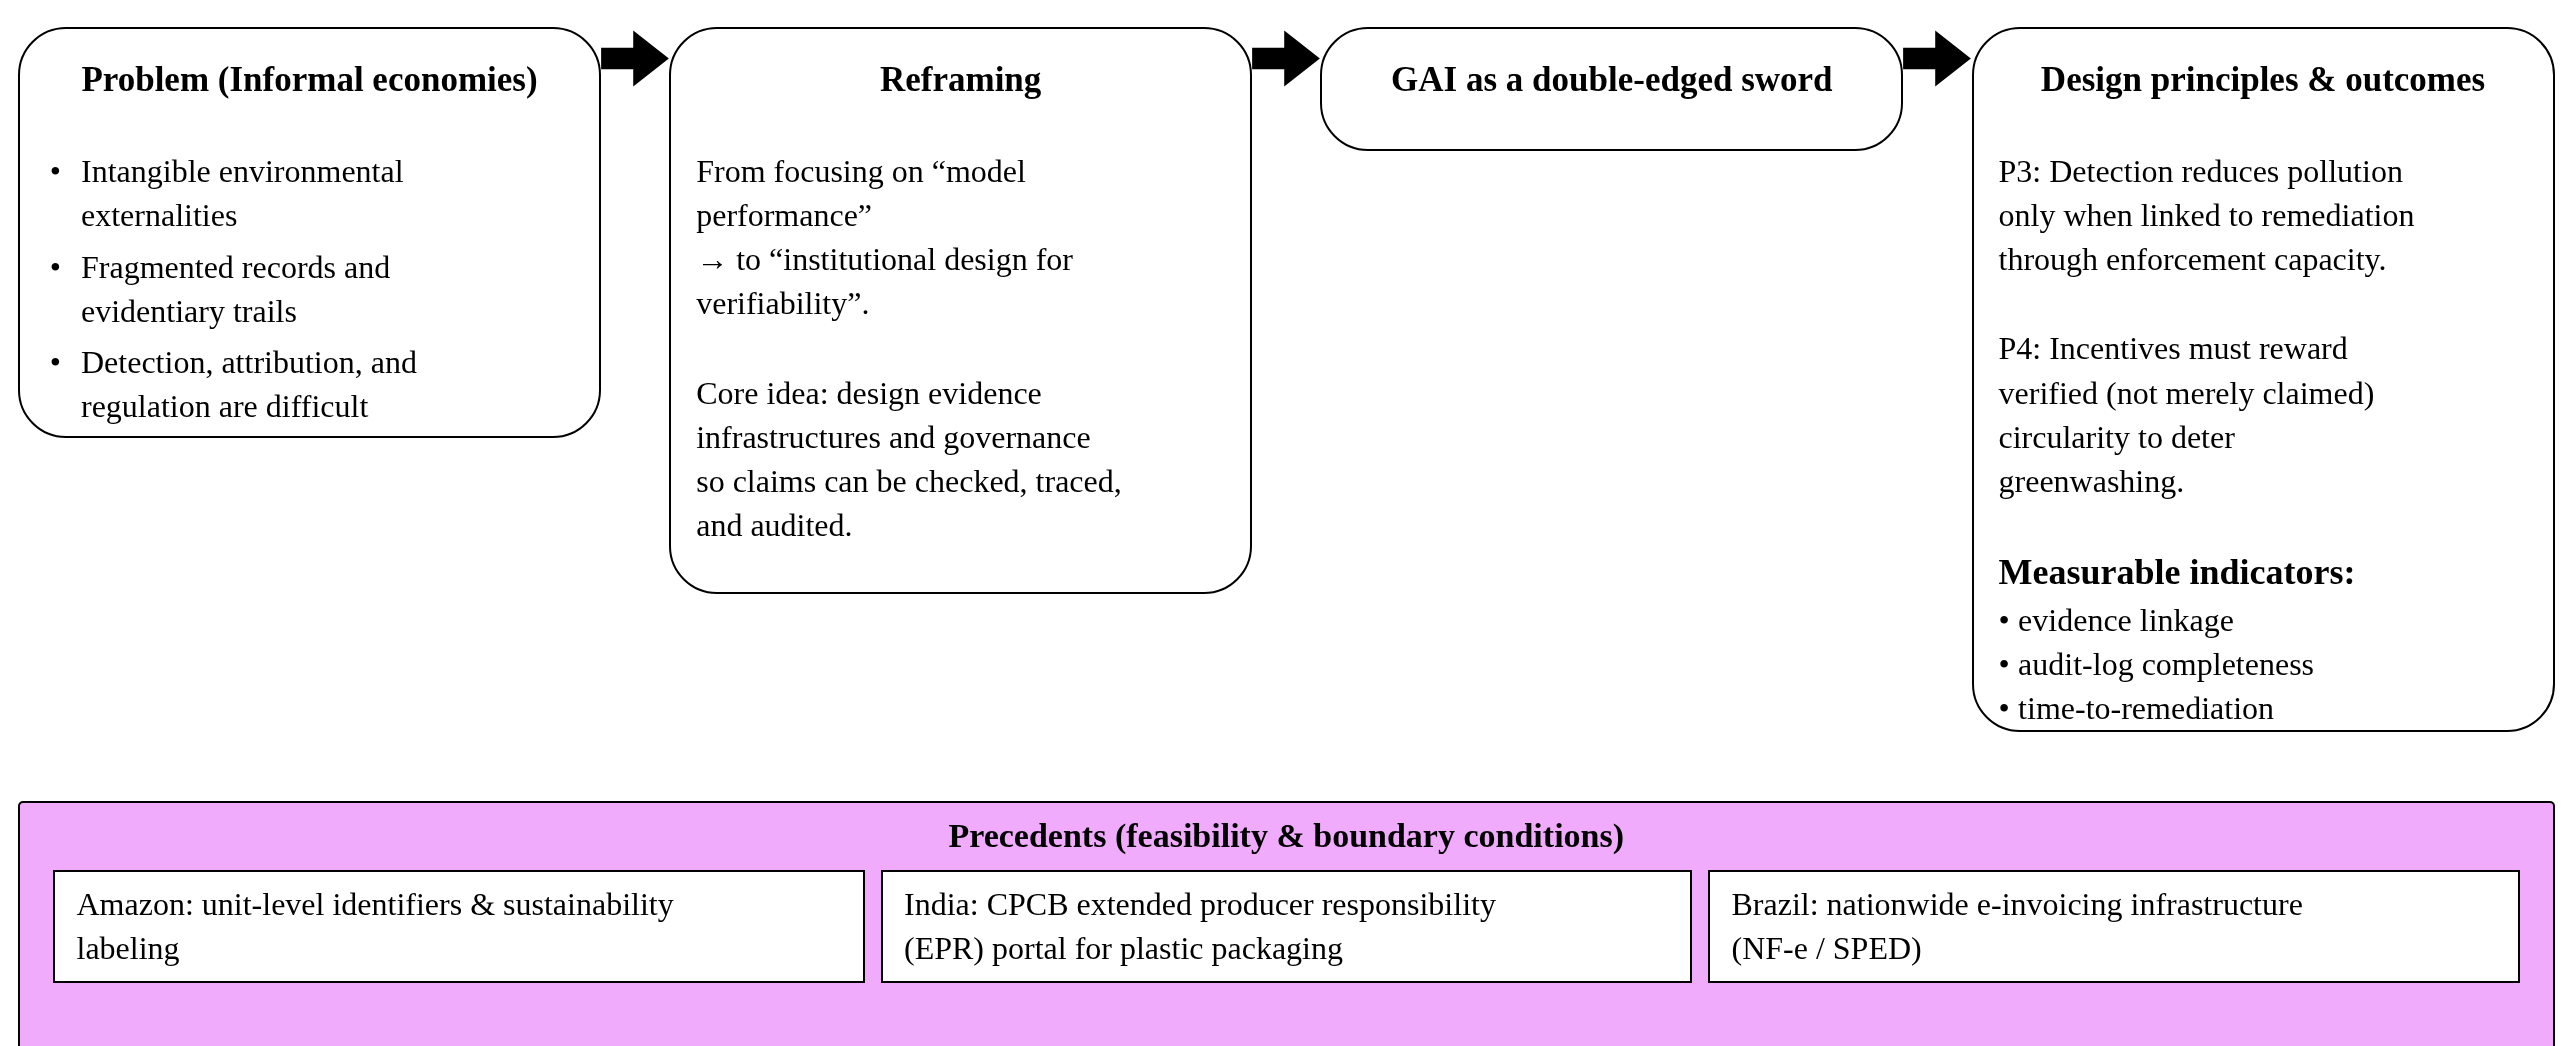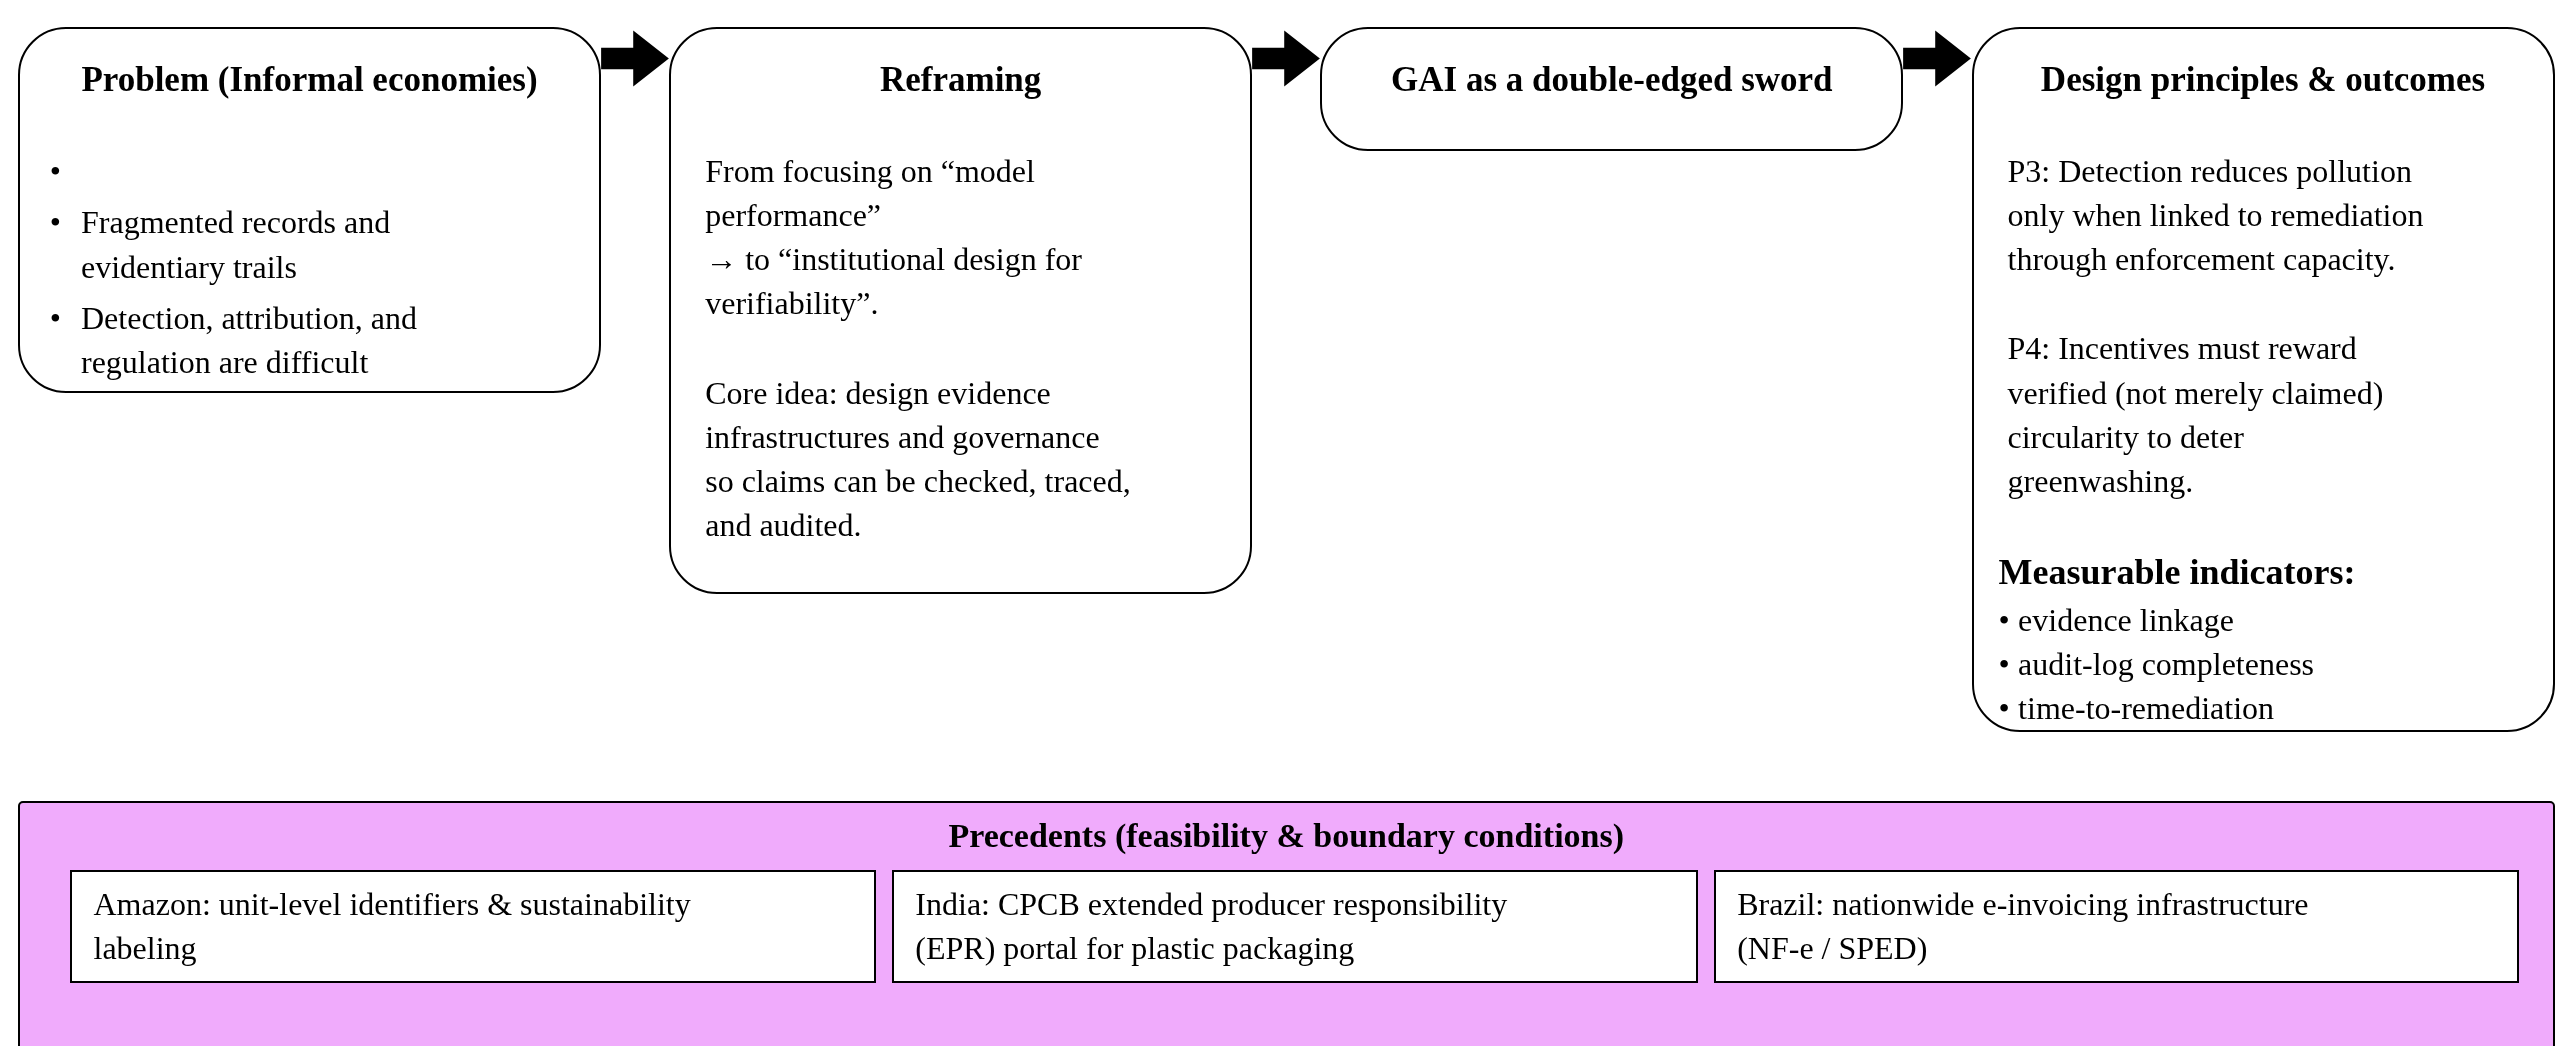--- a/index.html
+++ b/index.html
@@ -33,21 +33,21 @@
   .box-title {
     font-size: 35px;
     font-weight: bold;
     text-align: center;
     line-height: 1.3;
     margin: 0 0 47px 0;
   }
   .box-body p.para {
     font-size: 32px;
     line-height: 1.38;
-    margin: 0 0 45px 9px;
+    margin: 0 0 45px 0;
     white-space: pre-line;
   }
   .bullet-list {
     list-style: none;
     margin: 0;
     padding: 0;
   }
   .bullet-item {
     display: flex;
     font-size: 32px;
@@ -96,21 +96,20 @@
   .precedents-title {
     font-size: 34px;
     font-weight: bold;
     text-align: center;
     line-height: 1.3;
     margin: 0 0 12px 0;
   }
   .precedents-row {
     display: flex;
     gap: 16px;
-    margin-left: 17px;
   }
   .precedent-box {
     flex: 1 1 0;
     border: 2.4px solid #000;
     box-sizing: border-box;
     padding: 9.6px 21.5px;
     background: #fff;
   }
   .precedent-box p {
     font-size: 32px;
@@ -123,20 +122,22 @@
 <body>
 
 <div class="flow-row">
 
   <section class="flow-box">
     <h2 class="box-title">Problem (Informal economies)</h2>
     <div class="box-body">
       <ul class="bullet-list">
         <li class="bullet-item">
           <span class="bullet-marker">•</span>
+          <span class="bullet-text">Intangible environmental
+externalities</span>
         </li>
         <li class="bullet-item">
           <span class="bullet-marker">•</span>
           <span class="bullet-text">Fragmented records and
 evidentiary trails</span>
         </li>
         <li class="bullet-item">
           <span class="bullet-marker">•</span>
           <span class="bullet-text">Detection, attribution, and
 regulation are difficult</span>

